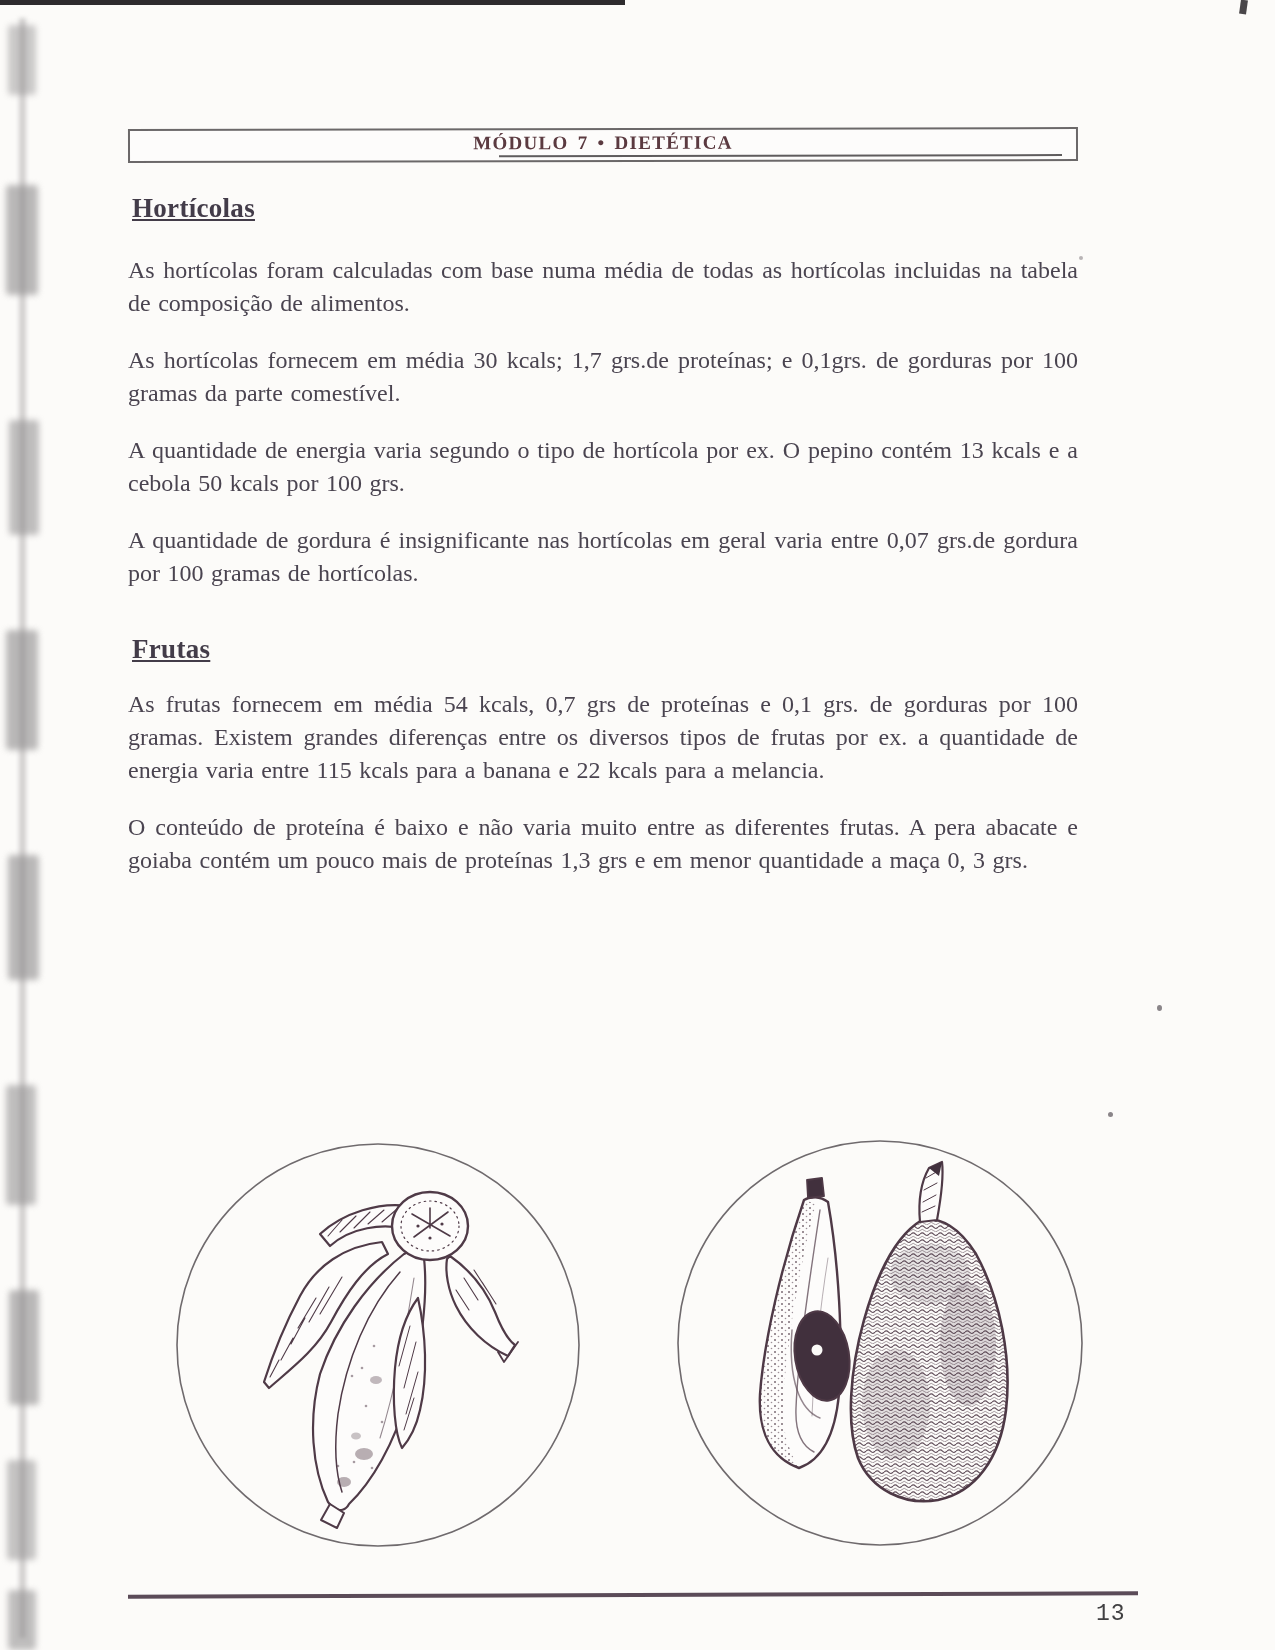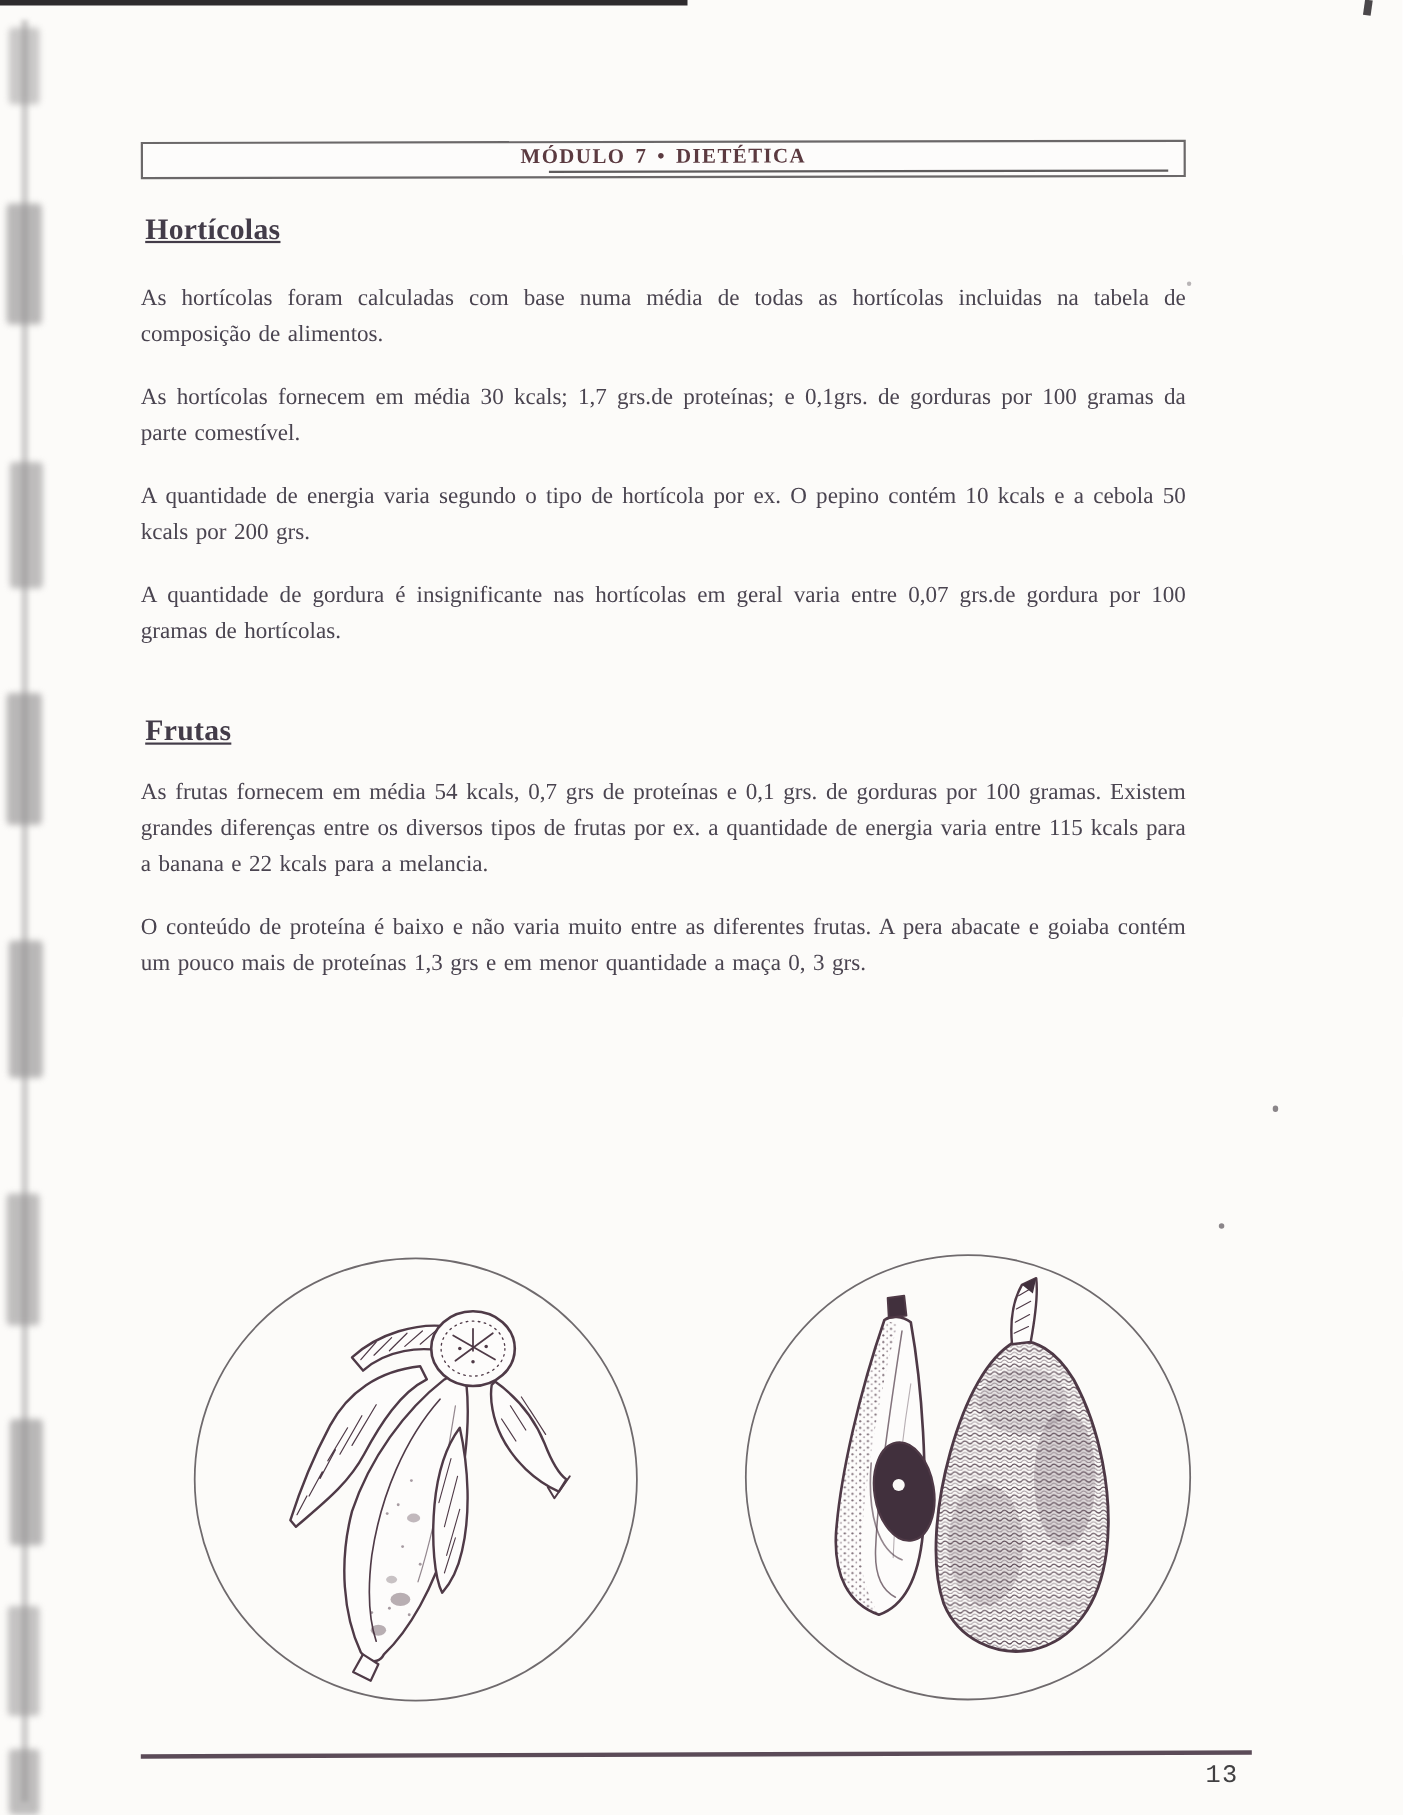--- a/index.html
+++ b/index.html
@@ -19,23 +19,23 @@
   .header-box{position:relative;height:30px;border:2px solid #6b6869;transform:rotate(-.12deg);background:#fdfcfb;}
   .header-title{
     position:absolute;left:0;right:0;top:2px;text-align:center;
     font-weight:bold;font-size:19px;letter-spacing:1.3px;word-spacing:3px;color:#5b3a40;
   }
   .header-underline{position:absolute;left:39%;right:1.5%;bottom:3px;height:2px;background:#5f5c5d;}
   .section-heading{
     font-size:27px;line-height:32px;font-weight:bold;color:#433c49;
     margin:30px 0 30px 4px;letter-spacing:.3px;text-decoration:underline;
   }
-  .section-heading.second{margin:58px 0 23px 4px;}
+  .section-heading.second{margin:43px 0 23px 4px;}
   .body-paragraph{
-    font-size:21px;line-height:33px;margin:0 0 24px;text-align:justify;
+    font-size:24px;line-height:33px;margin:0 0 24px;text-align:justify;
     color:#4a4450;word-spacing:1.5px;
   }
   
   .fig{position:absolute;}
   
   .footer-rule{position:absolute;left:128px;top:1593px;width:1010px;height:4px;background:#5b4b58;transform:rotate(-.2deg);}
   .page-number{
     position:absolute;left:1096px;top:1601px;
     font-family:Liberation Mono, monospace;font-size:23px;color:#414042;letter-spacing:1px;
   }
@@ -64,21 +64,21 @@
   <div class="content">
 
     <div class="header-box">
       <div class="header-title">MÓDULO 7 • DIETÉTICA</div>
       <div class="header-underline"></div>
     </div>
 
     <h2 class="section-heading">Hortícolas</h2>
     <p class="body-paragraph">As hortícolas foram calculadas com base numa média de todas as hortícolas incluidas na tabela de composição de alimentos.</p>
     <p class="body-paragraph">As hortícolas fornecem em média 30 kcals; 1,7 grs.de proteínas; e 0,1grs. de gorduras por 100 gramas da parte comestível.</p>
-    <p class="body-paragraph">A quantidade de energia varia segundo o tipo de hortícola por ex. O pepino contém 10 kcals e a cebola 50 kcals por 200 grs.</p>
+    <p class="body-paragraph">A quantidade de energia varia segundo o tipo de hortícola por ex. O pepino contém 13 kcals e a cebola 50 kcals por 100 grs.</p>
     <p class="body-paragraph">A quantidade de gordura é insignificante nas hortícolas em geral varia entre 0,07 grs.de gordura por 100 gramas de hortícolas.</p>
 
     <h2 class="section-heading second">Frutas</h2>
     <p class="body-paragraph">As frutas fornecem em média 54 kcals, 0,7 grs de proteínas e 0,1 grs. de gorduras por 100 gramas. Existem grandes diferenças entre os diversos tipos de frutas por ex. a quantidade de energia varia entre 115 kcals para a banana e 22 kcals para a melancia.</p>
     <p class="body-paragraph">O conteúdo de proteína é baixo e não varia muito entre as diferentes frutas. A pera abacate e goiaba contém um pouco mais de proteínas 1,3 grs e em menor quantidade a maça 0, 3 grs.</p>
   </div>
 
   <svg class="fig" style="left:166px;top:1136px" width="424" height="424" viewBox="0 0 424 424" aria-hidden="true">
     <circle cx="212" cy="209" r="201" fill="none" stroke="#6f6a6d" stroke-width="1.6"></circle>
     <g fill="none" stroke="#4f3a47" stroke-width="2.2" stroke-linecap="round" stroke-linejoin="round">

